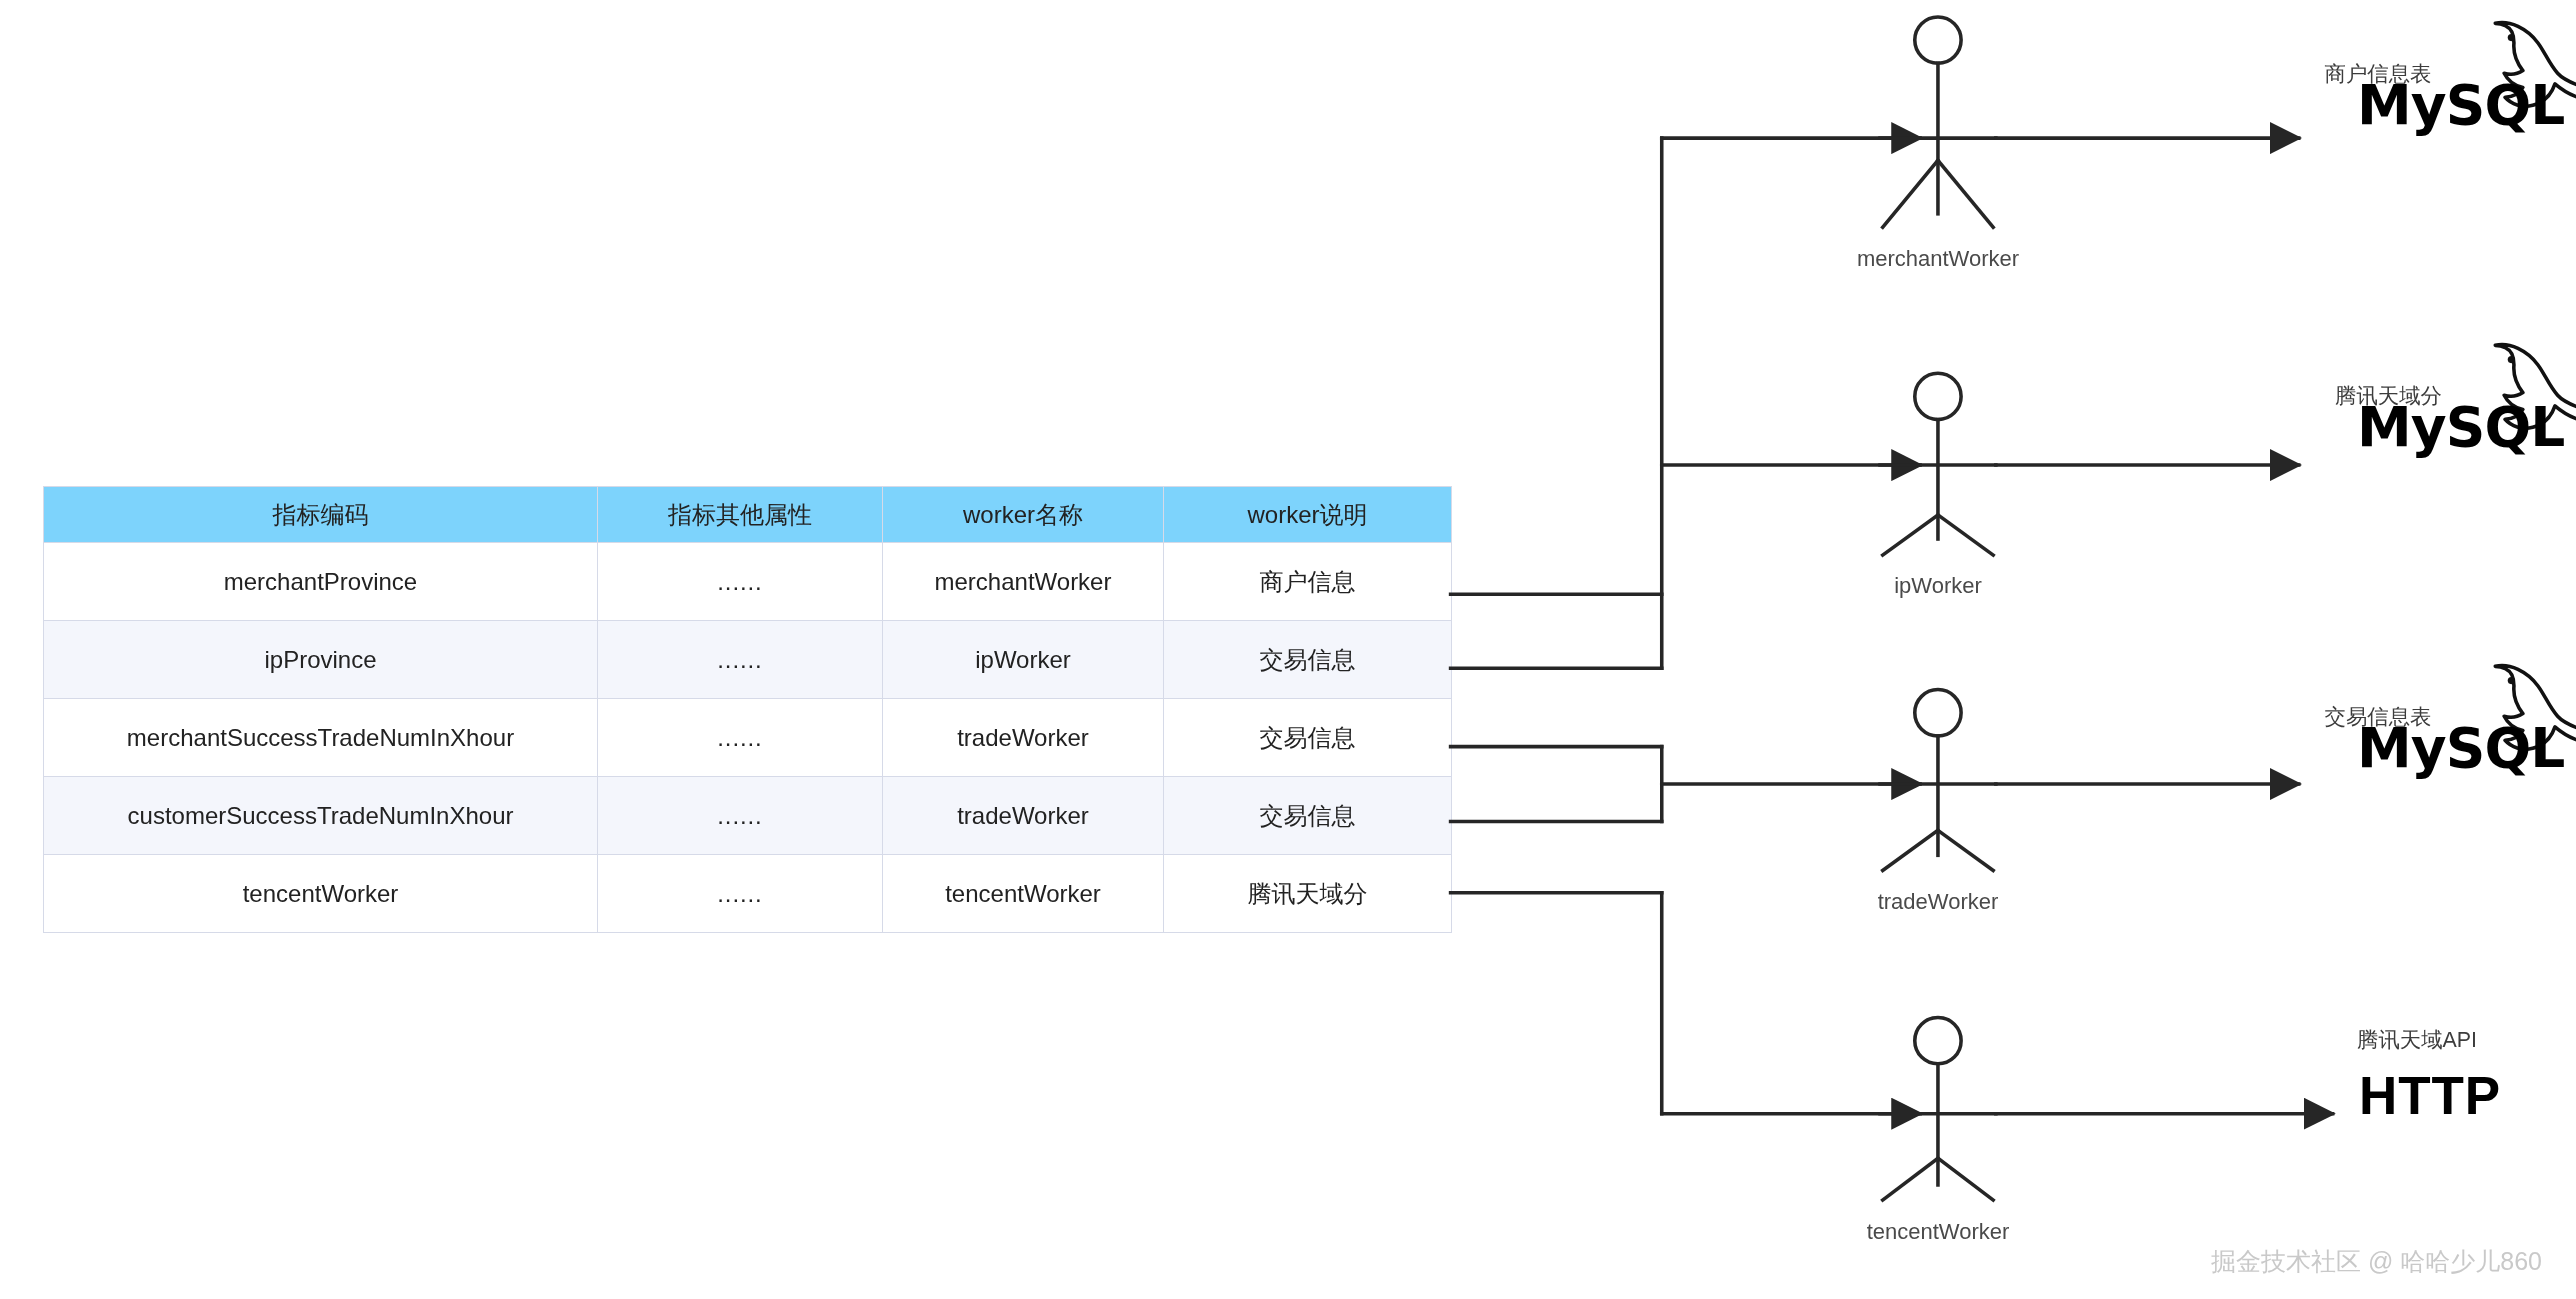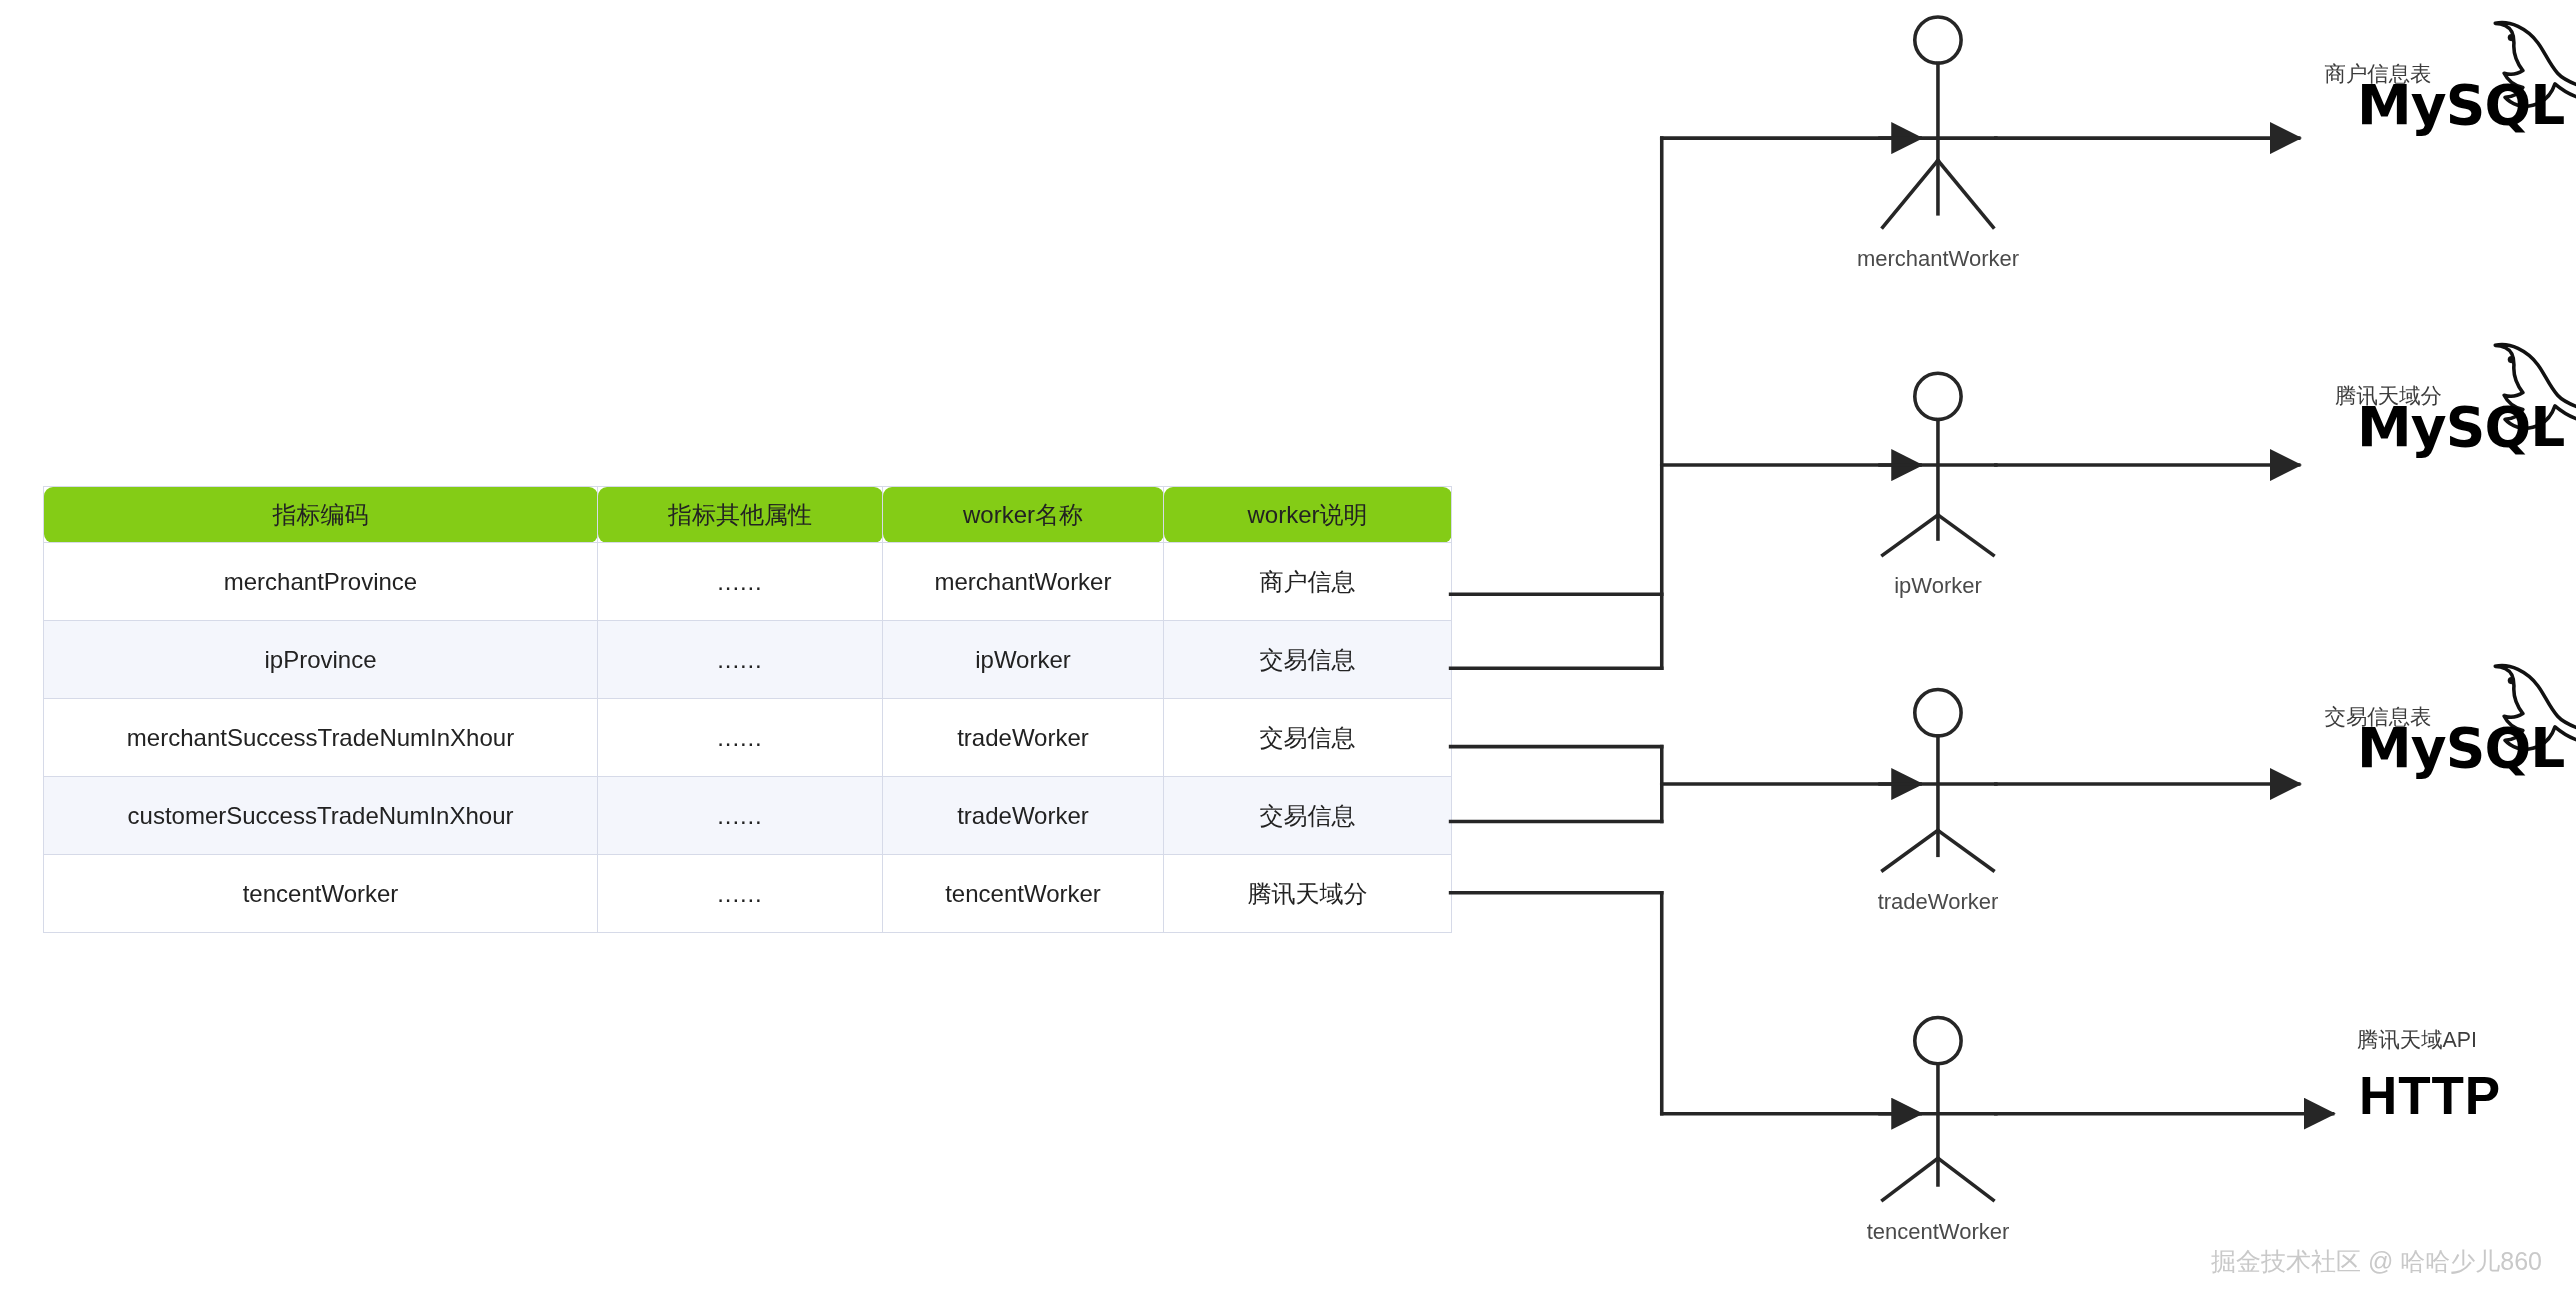--- a/index.html
+++ b/index.html
@@ -12,21 +12,21 @@
               border-collapse:collapse;table-layout:fixed;}
   #spec-table col.c1{width:554px}
   #spec-table col.c2{width:285px}
   #spec-table col.c3{width:281px}
   #spec-table col.c4{width:288px}
   #spec-table th,#spec-table td{
       border:0.9px solid #d6dae8;
       text-align:center;vertical-align:middle;
       font-size:24px;color:#222;font-weight:400;
       height:77px;padding:0 5.3px;white-space:nowrap;}
-  #spec-table thead th{background:#84cc16;height:55px;border-radius:9px;}
+  #spec-table thead th{background:#7dd3fc;height:55px;}
   #spec-table tbody tr:nth-child(odd) td{background:#ffffff;}
   #spec-table tbody tr:nth-child(even) td{background:#f4f6fc;}
   .dots{letter-spacing:0.9px;color:#333;font-size:21.4px;}
 
   
   #wires{position:absolute;left:0;top:0;width:2576px;height:1299px;
          pointer-events:none;}
 
   
   .actor-label{position:absolute;font-size:22px;color:#4a4a4a;

